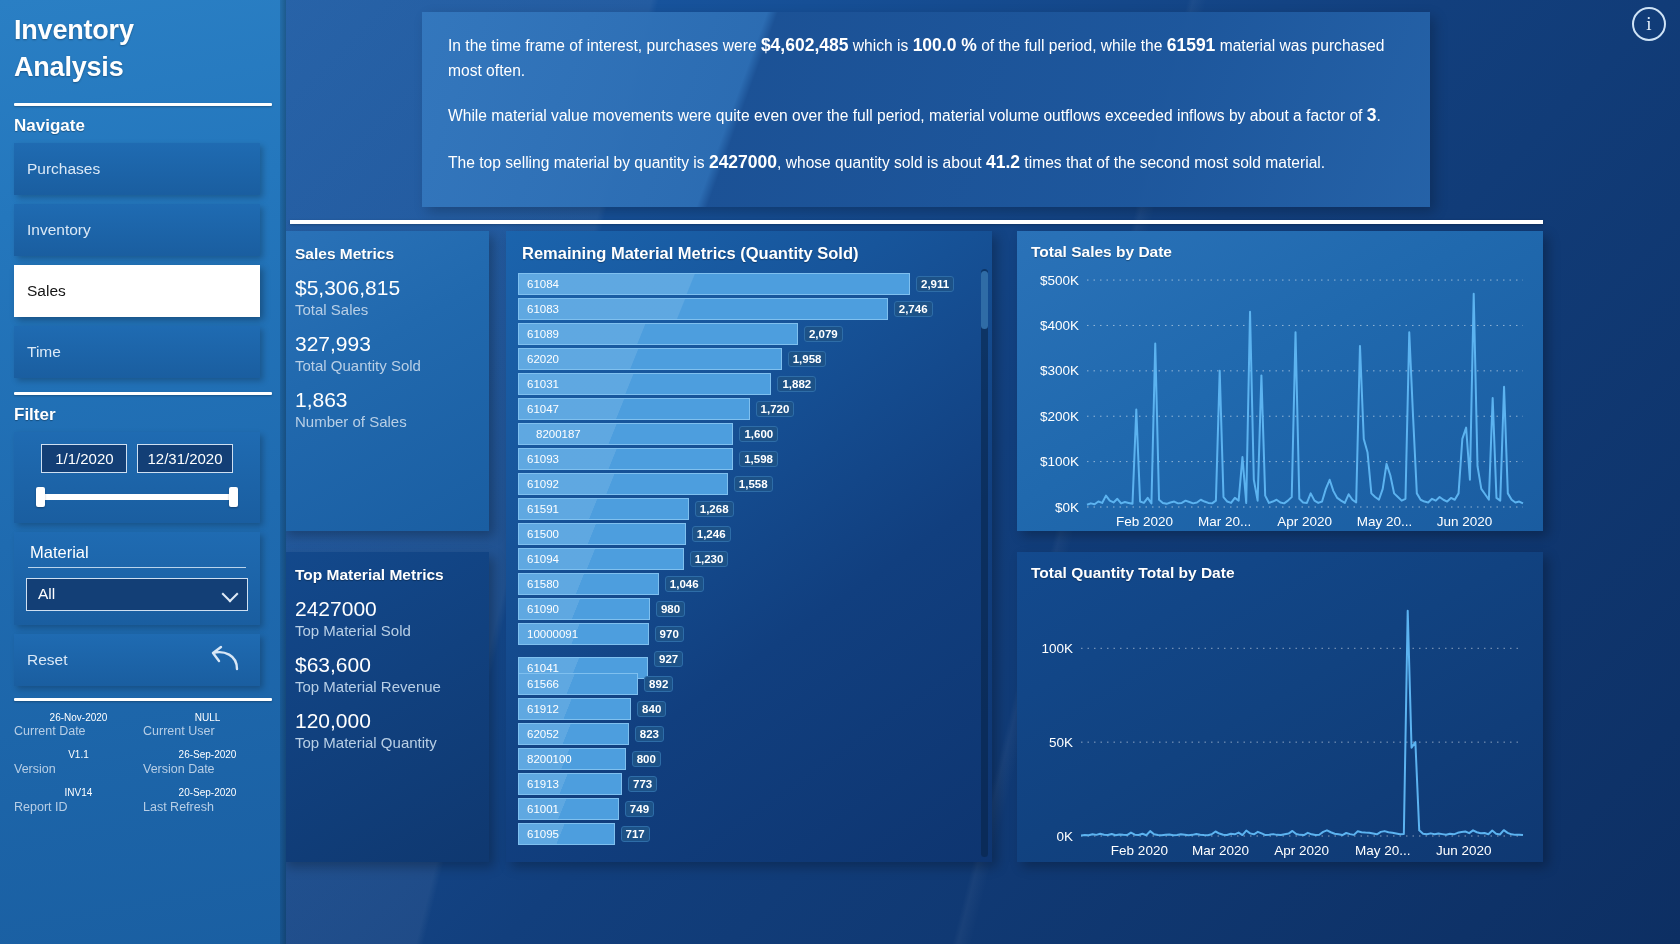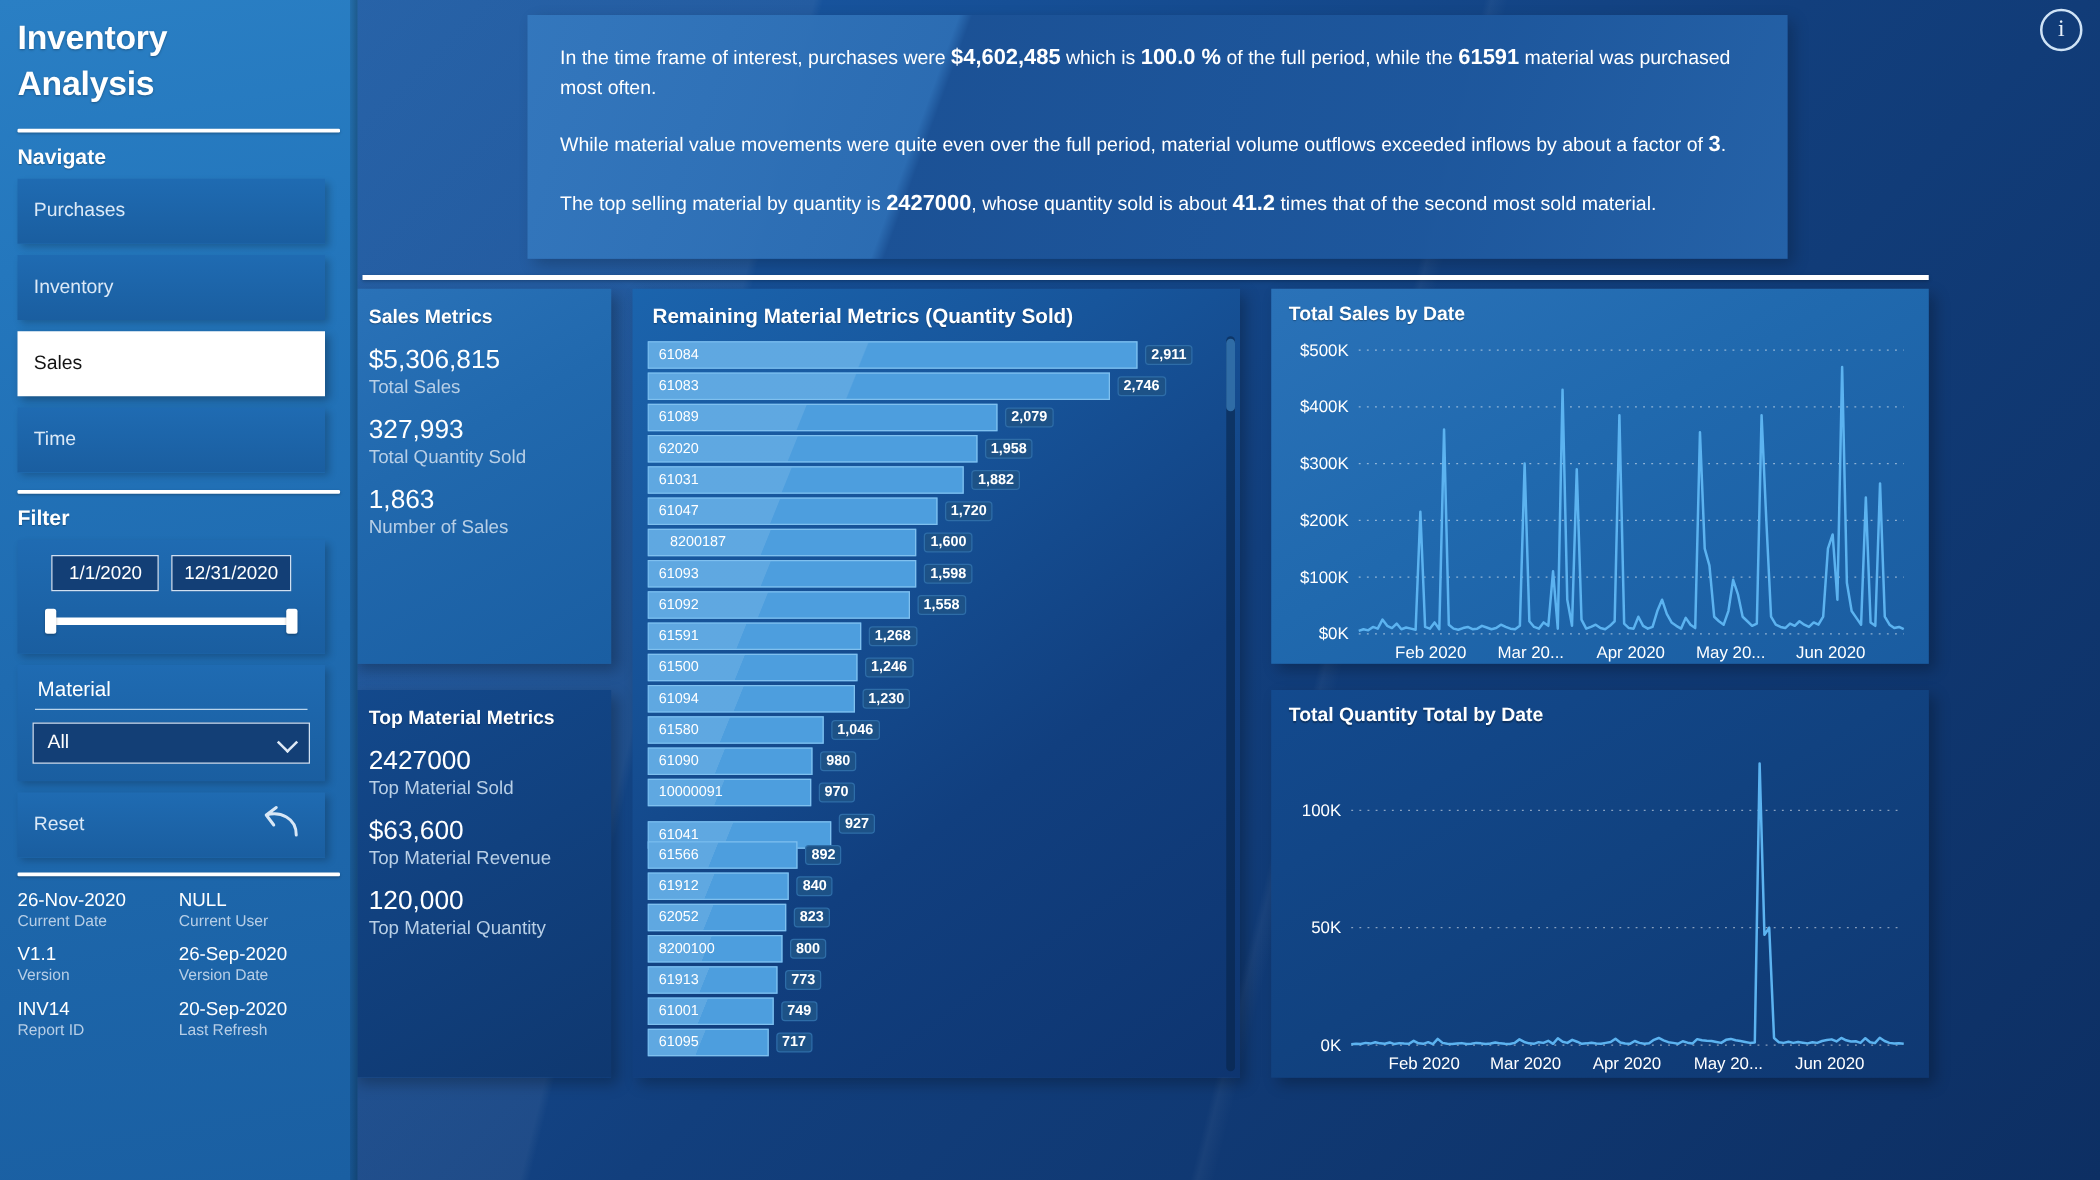--- a/index.html
+++ b/index.html
@@ -90,21 +90,21 @@
     margin: 0 26px 0 14px; height:52px; display:flex; align-items:center;
     justify-content:space-between; padding: 0 16px 0 13px;
     background: linear-gradient(180deg, #1f6bb2, #1a5ea0);
     color:#dbe9f7; font-size:15.5px;
     box-shadow: 3px 3px 6px rgba(0,0,0,0.22);
   }
   .meta-grid {
     display:grid; grid-template-columns: 1fr 1fr; gap: 10px 0;
     margin: 11px 14px 0 14px;
   }
-  .meta-val { color:#ffffff; font-size:15px; line-height:1.15; }
+  .meta-val { color:#ffffff; font-size:10px; line-height:1.15;text-align:center; }
   .meta-key { color:#b7cee6; font-size:12.5px; line-height:1.3; }
 
   
   #narrative {
     position:absolute; left:422px; top:12px; width:1008px; height:195px;
     background: linear-gradient(110deg, rgba(52,120,190,.95) 0%, rgba(45,110,180,.95) 32%,
                 rgba(28,82,150,.95) 33%, rgba(30,88,158,.95) 72%, rgba(38,100,170,.95) 100%);
     box-shadow: 5px 5px 12px rgba(0,0,0,0.22);
     color:#ffffff; padding: 20px 26px 0 26px; z-index:2;
   }
@@ -383,21 +383,21 @@
       </div>
       <div class="bar-row">
         <div class="bar" style="width: 131.968px;">61090</div>
         <span class="bar-value">980</span>
       </div>
       <div class="bar-row">
         <div class="bar" style="width: 130.622px;">10000091</div>
         <span class="bar-value">970</span>
       </div>
       <div class="bar-row">
-        <div class="bar" style="width: 147px; margin-top: 18px;">61041</div>
+        <div class="bar" style="width: 130px; margin-top: 18px;">61041</div>
         <span class="bar-value">927</span>
       </div>
       <div class="bar-row">
         <div class="bar" style="width: 120.118px;">61566</div>
         <span class="bar-value">892</span>
       </div>
       <div class="bar-row">
         <div class="bar" style="width: 113.116px;">61912</div>
         <span class="bar-value">840</span>
       </div>

